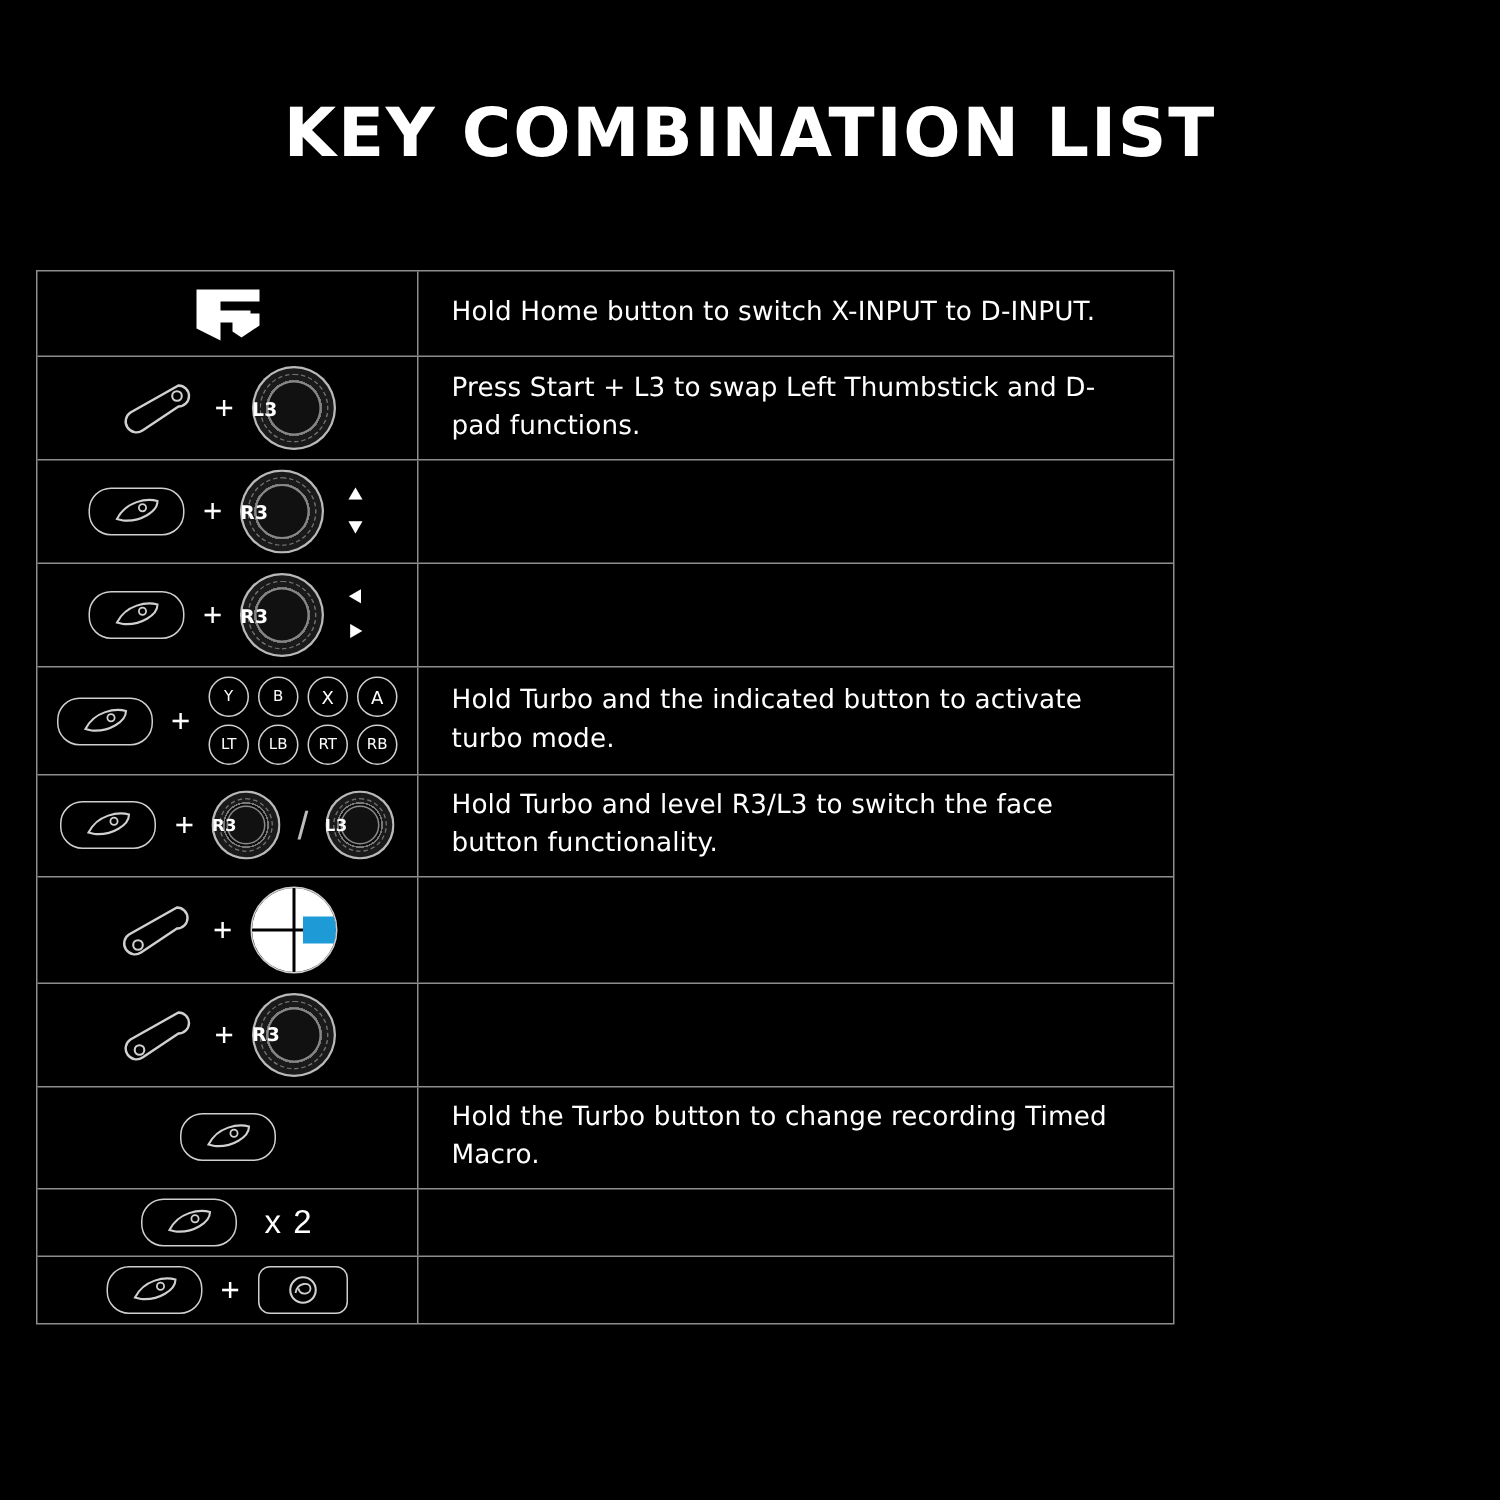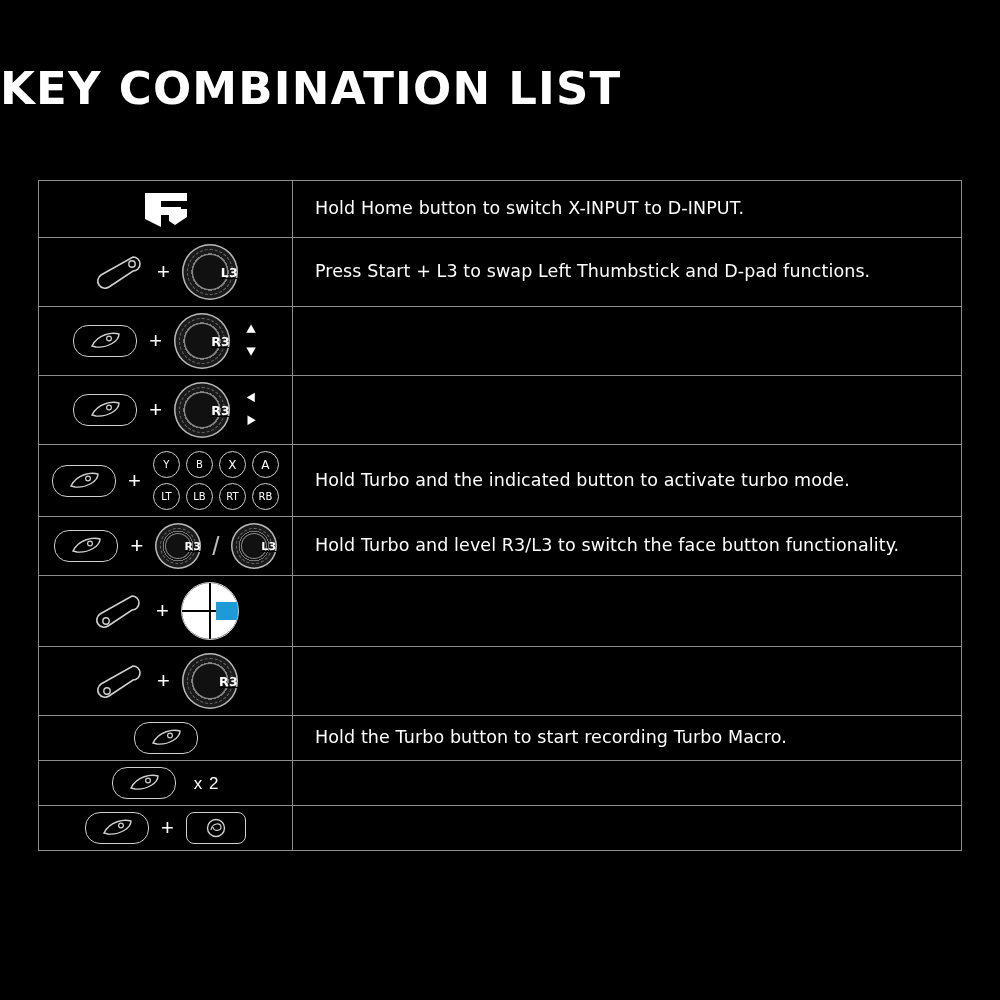--- a/index.html
+++ b/index.html
@@ -18,35 +18,34 @@
     width: 1000px;
     height: 1000px;
     background: #000000;
     box-sizing: border-box;
   }
   .title {
     position: absolute;
     top: 62px;
     left: 0;
     width: 1000px;
-    text-align: left;
+    text-align: center;
     color: #ffffff;
     font-size: 45px;
     font-weight: bold;
     letter-spacing: 1.2px;
     font-family: "DejaVu Sans", sans-serif;
   }
   .table {
     position: absolute;
-    left: 38px;
+    left: 24px;
     top: 180px;
-    width: 924px;
+    width: 759px;
     border: 1px solid #8d8d8d;
     box-sizing: border-box;
-    text-decoration: underline;
   }
   .row {
     display: flex;
     border-bottom: 1px solid #8d8d8d;
     box-sizing: border-box;
   }
   .row:last-child { border-bottom: none; }
   .cell-icons {
     width: 254px;
     min-width: 254px;
@@ -77,21 +76,21 @@
   }
   .plus {
     color: #ffffff;
     font-size: 22px;
     font-weight: 300;
     line-height: 1;
     padding: 0 2px;
   }
   .times {
     color: #ffffff;
-    font-size: 17px;
+    font-size: 22px;
     line-height: 1;
     padding-left: 8px;
     letter-spacing: 1px;
   }
   .slash {
     color: #bdbdbd;
     font-size: 26px;
     font-weight: 300;
     line-height: 1;
     padding: 0 1px;
@@ -143,21 +142,21 @@
   .stick {
     width: 56px;
     height: 56px;
     border-radius: 50%;
     position: relative;
     background:
       radial-gradient(circle at 50% 50%, #2b2b2b 0 30%, #111 30% 33%, #4a4a4a 33% 38%, #0d0d0d 38% 44%, #787878 44% 47%, #1a1a1a 47% 100%);
     box-shadow: 0 0 0 1.5px #b9b9b9 inset;
     display: flex;
     align-items: center;
-    justify-content: flex-end;
+    justify-content: flex-start;
   }
   .stick::before {
     content: "";
     position: absolute;
     inset: 5px;
     border-radius: 50%;
     border: 1px dashed #6f6f6f;
   }
   .stick::after {
     content: "";
@@ -431,21 +430,21 @@
       <div class="cell-icons">
         <div class="iconwrap">
           <div class="pill">
             <svg width="34" height="18" viewBox="0 0 34 18">
               <path d="M4 14 C10 2, 24 0, 31 2 C31 9, 20 16, 8 15 Z" fill="none" stroke="#d0d0d0" stroke-width="1.4"></path>
               <circle cx="21" cy="6.5" r="2.4" fill="none" stroke="#d0d0d0" stroke-width="1.2"></circle>
             </svg>
           </div>
         </div>
       </div>
-      <div class="cell-text">Hold the Turbo button to start recording Turbo Macro.</div>
+      <div class="cell-text">Hold the Turbo button to change recording Timed Macro.</div>
     </div>
 
     <div class="row">
       <div class="cell-icons">
         <div class="iconwrap">
           <div class="pill">
             <svg width="34" height="18" viewBox="0 0 34 18">
               <path d="M4 14 C10 2, 24 0, 31 2 C31 9, 20 16, 8 15 Z" fill="none" stroke="#d0d0d0" stroke-width="1.4"></path>
               <circle cx="21" cy="6.5" r="2.4" fill="none" stroke="#d0d0d0" stroke-width="1.2"></circle>
             </svg>

